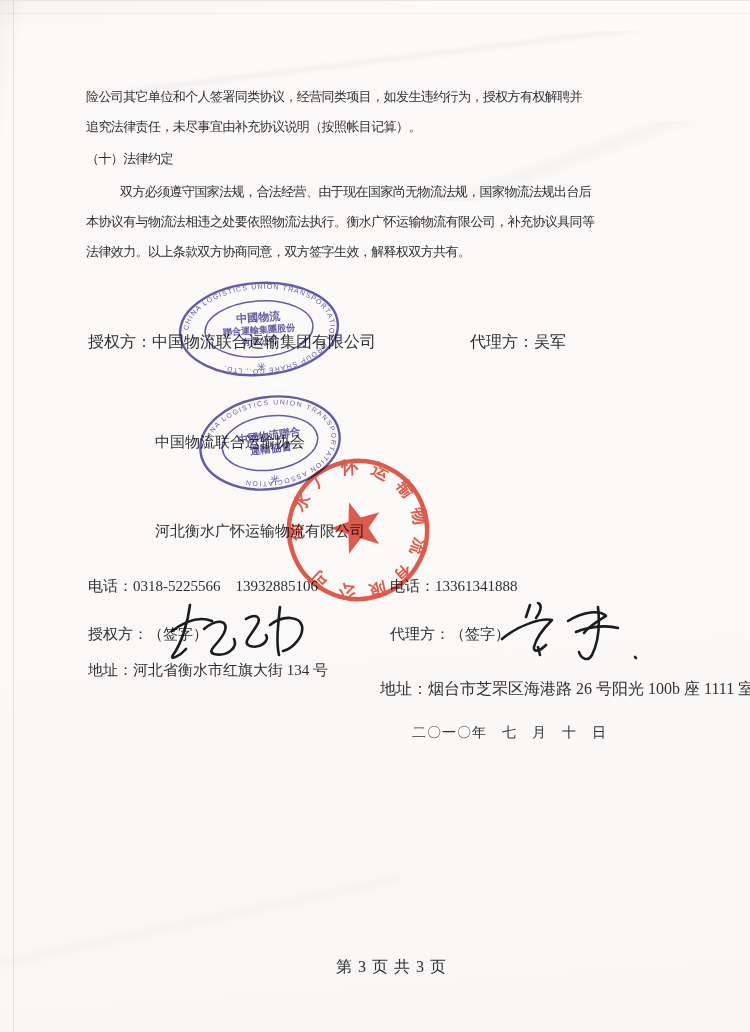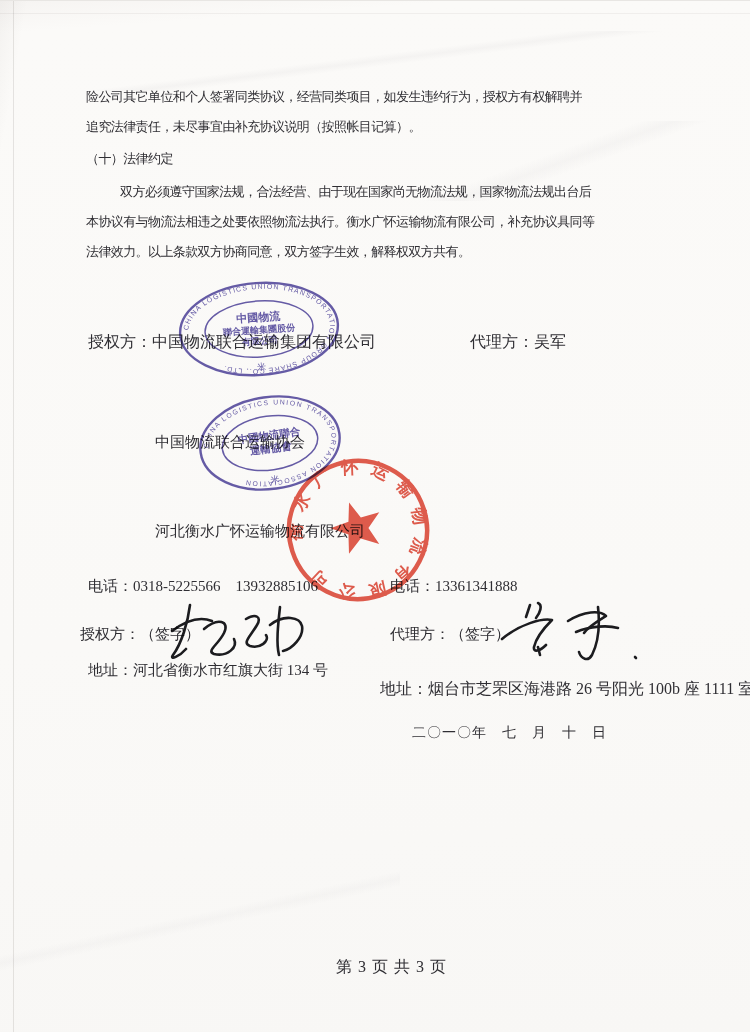--- a/index.html
+++ b/index.html
@@ -45,21 +45,21 @@
   <div class="t body-t" style="left:86px;top:243px">法律效力。以上条款双方协商同意，双方签字生效，解释权双方共有。</div>
 
   <div class="t party-t" style="left:88px;top:331px">授权方：中国物流联合运输集团有限公司</div>
   <div class="t party-t" style="left:470px;top:331px">代理方：吴军</div>
 
   <div class="t mid-t" style="left:155px;top:432px">中国物流联合运输协会</div>
   <div class="t mid-t" style="left:155px;top:521px">河北衡水广怀运输物流有限公司</div>
 
   <div class="t mid-t" style="left:88px;top:576px">电话：0318-5225566　13932885106</div>
   <div class="t mid-t" style="left:390px;top:576px">电话：13361341888</div>
-  <div class="t mid-t" style="left:80px;top:624px">授权方：（签字）</div>
+  <div class="t mid-t" style="left:88px;top:624px">授权方：（签字）</div>
   <div class="t mid-t" style="left:390px;top:624px">代理方：（签字）</div>
   <div class="t mid-t" style="left:88px;top:660px">地址：河北省衡水市红旗大街 134 号</div>
   <div class="t" style="left:380px;top:678px;font-size:16px">地址：烟台市芝罘区海港路 26 号阳光 100b 座 1111 室</div>
 
   <div class="t" style="left:412px;top:724px;font-size:14px;letter-spacing:1px">二〇一〇年　七　月　十　日</div>
   <div class="t small-t" style="left:336px;top:956px;letter-spacing:1px">第 3 页 共 3 页</div>
 
   <svg class="stamp" style="left:176px;top:278px" width="166" height="100" viewBox="0 0 166 100">
     <defs>
       <path id="s1ring" d="M 12,50 A 71,40 0 0 1 154,50 A 71,40 0 0 1 12,50"></path>

